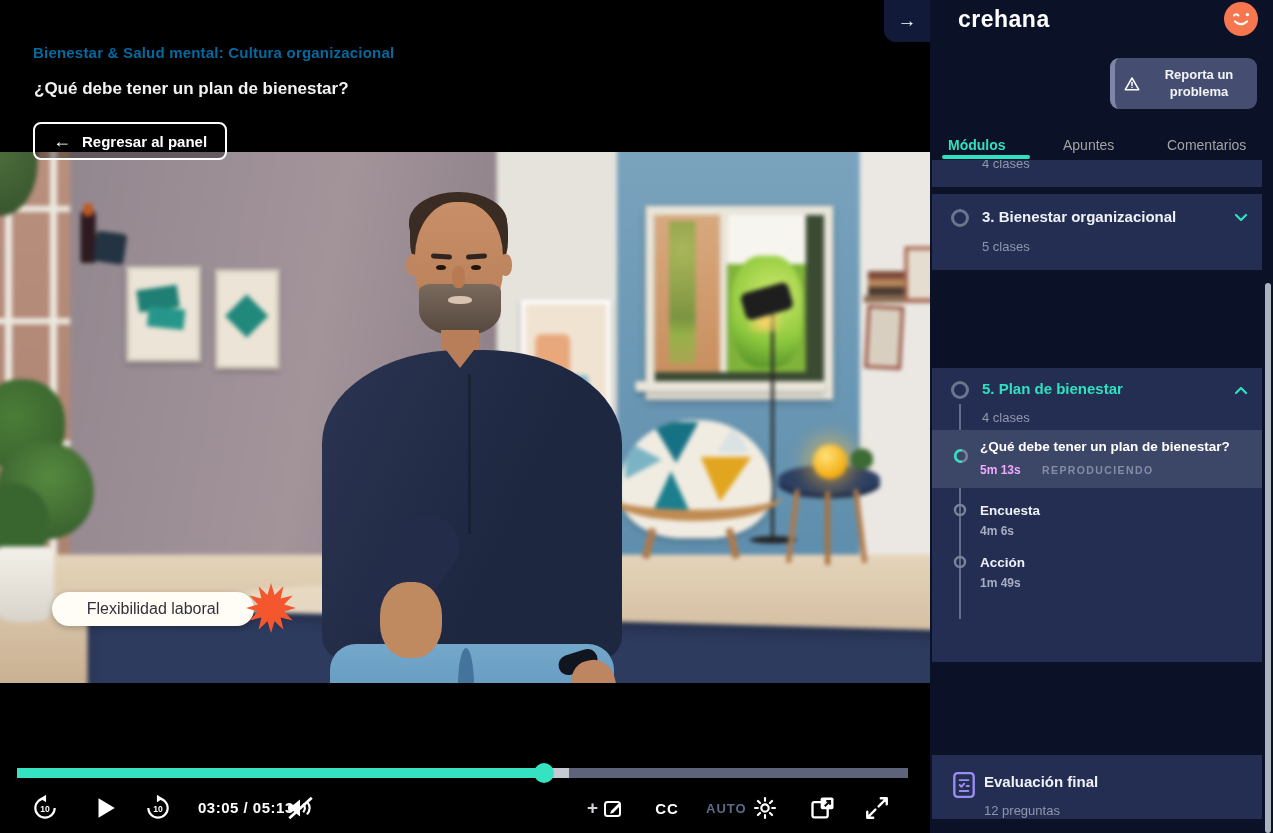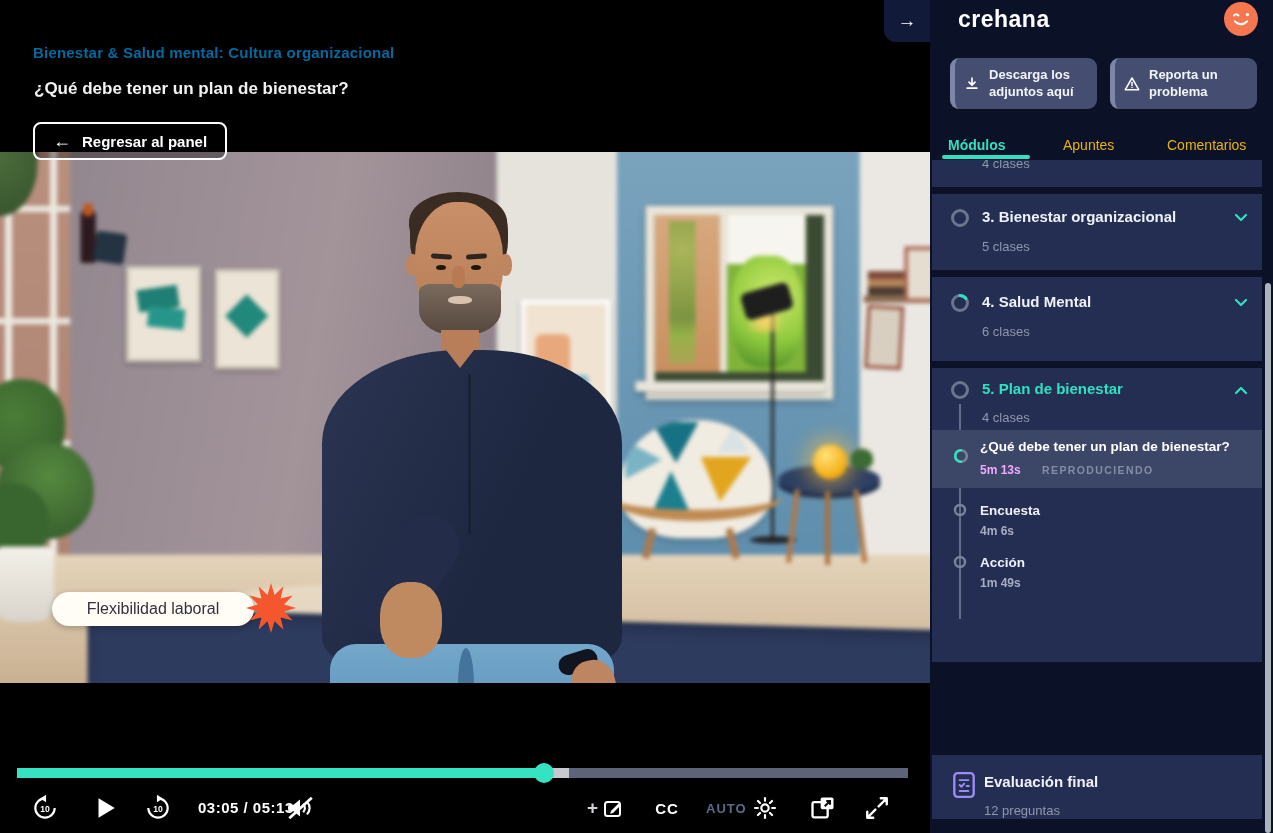--- a/index.html
+++ b/index.html
@@ -125,22 +125,22 @@
   #sidebar{position:absolute;left:930px;top:0;width:343px;height:833px;background:#0b1126;}
   .collapse-tab{position:absolute;left:-46px;top:0;width:46px;height:42px;background:#111a38;border-radius:0 0 0 12px;
     display:flex;align-items:center;justify-content:center;color:#fff;font-size:19px;cursor:pointer;}
   .sb-logo{position:absolute;left:18px;top:6px;color:#fff;font-size:23px;font-weight:bold;letter-spacing:.5px;margin-left:10px;}
   .avatar{position:absolute;right:15px;top:2px;width:34px;height:34px;cursor:pointer;}
   .sb-btn{position:absolute;top:58px;height:51px;background:#454e70;border-left:5px solid #7d86a6;border-radius:9px;
     color:#f2f4f8;font-size:13px;font-weight:bold;display:flex;align-items:center;gap:8px;padding:0 8px;box-sizing:border-box;
     line-height:1.25;cursor:pointer;}
   .sb-btn .lbl{max-width:100px;}
   .btn-dl{left:20px;width:147px;}
-  .btn-rp{left:180px;width:147px;}
-  .tab{position:absolute;top:137px;font-size:14px;color:#eab308;cursor:pointer;}
+  .btn-rp{left:180px;width:147px;text-align:center;}
+  .tab{position:absolute;top:137px;font-size:14px;color:#a3a3a3;cursor:pointer;}
   .tab.active{color:#2fe1c1;font-weight:bold;}
   .tab-underline{position:absolute;left:12px;top:155px;width:88px;height:4px;background:#2fe1c1;border-radius:2px;}
   .sb-list{position:absolute;left:0;top:158px;width:343px;height:675px;overflow:hidden;}
   .card{position:absolute;left:2px;width:330px;background:#242e52;}
   .frag{top:2px;height:27px;overflow:hidden;}
   .frag span{position:absolute;left:50px;top:-4px;color:#8f97ad;font-size:13px;}
   .mod-title{position:absolute;left:50px;color:#eef1f7;font-size:15px;font-weight:bold;}
   .mod-title.teal{color:#2fe1c1;}
   .mod-meta{position:absolute;left:50px;color:#8f97ad;font-size:13px;}
   .mod-circle{position:absolute;left:18px;}
@@ -363,28 +363,20 @@
     <div class="sb-logo">crehana</div>
     <div class="avatar">
       <svg width="34" height="34" viewBox="0 0 34 34">
         <circle cx="17" cy="17" r="17" fill="#f5764f"></circle>
         <path d="M10 13.5 q2.2 -2.4 4.4 0" stroke="#fff" stroke-width="2" fill="none" stroke-linecap="round"></path>
         <circle cx="23.4" cy="12.6" r="1.7" fill="#fff"></circle>
         <path d="M11 19.5 q6 5.4 12 0" stroke="#fff" stroke-width="2.2" fill="none" stroke-linecap="round"></path>
       </svg>
     </div>
 
-    <div class="sb-btn btn-dl">
-      <svg width="18" height="18" viewBox="0 0 24 24">
-        <g stroke="#fff" stroke-width="2.2" fill="none" stroke-linecap="round" stroke-linejoin="round">
-          <path d="M12 4v9 M8 9.5l4 4 4-4 M5.5 17.5h13"></path>
-        </g>
-      </svg>
-      <span class="lbl">Descarga los adjuntos aquí</span>
-    </div>
     <div class="sb-btn btn-rp">
       <svg width="18" height="18" viewBox="0 0 24 24">
         <path d="M12 4 L21 19.5 H3 Z" fill="none" stroke="#fff" stroke-width="2" stroke-linejoin="round"></path>
         <line x1="12" y1="10" x2="12" y2="14" stroke="#fff" stroke-width="2" stroke-linecap="round"></line>
         <circle cx="12" cy="16.8" r="1" fill="#fff"></circle>
       </svg>
       <span class="lbl">Reporta un problema</span>
     </div>
 
     <div class="tab active" style="left:18px">Módulos</div>
@@ -402,31 +394,20 @@
         <svg class="mod-circle" style="top:14px" width="20" height="20" viewBox="0 0 20 20">
           <circle cx="10" cy="10" r="7.5" fill="none" stroke="#6d7490" stroke-width="3"></circle>
         </svg>
         <div class="mod-title" style="top:14px">3. Bienestar organizacional</div>
         <div class="mod-meta" style="top:45px">5 clases</div>
         <svg class="chev" style="top:19px" width="14" height="10" viewBox="0 0 14 10">
           <path d="M2 2l5 5 5-5" fill="none" stroke="#2fe1c1" stroke-width="2.2" stroke-linecap="round" stroke-linejoin="round"></path>
         </svg>
       </div>
 
-      <div class="card" style="top:119px;height:84px">
-        <svg class="mod-circle" style="top:16px" width="20" height="20" viewBox="0 0 20 20">
-          <circle cx="10" cy="10" r="7.5" fill="none" stroke="#6d7490" stroke-width="3"></circle>
-          <path d="M10 2.5 A 7.5 7.5 0 0 1 16 5.6" fill="none" stroke="#2fe1c1" stroke-width="3" stroke-linecap="round"></path>
-        </svg>
-        <div class="mod-title" style="top:16px">4. Salud Mental</div>
-        <div class="mod-meta" style="top:47px">6 clases</div>
-        <svg class="chev" style="top:21px" width="14" height="10" viewBox="0 0 14 10">
-          <path d="M2 2l5 5 5-5" fill="none" stroke="#2fe1c1" stroke-width="2.2" stroke-linecap="round" stroke-linejoin="round"></path>
-        </svg>
-      </div>
 
       <div class="card" style="top:210px;height:294px">
         <div class="connector"></div>
         <svg class="mod-circle" style="top:12px" width="20" height="20" viewBox="0 0 20 20">
           <circle cx="10" cy="10" r="7.5" fill="none" stroke="#6d7490" stroke-width="3"></circle>
         </svg>
         <div class="mod-title teal" style="top:12px">5. Plan de bienestar</div>
         <div class="mod-meta" style="top:42px">4 clases</div>
         <svg class="chev up" style="top:17px" width="14" height="10" viewBox="0 0 14 10">
           <path d="M2 2l5 5 5-5" fill="none" stroke="#2fe1c1" stroke-width="2.2" stroke-linecap="round" stroke-linejoin="round"></path>

